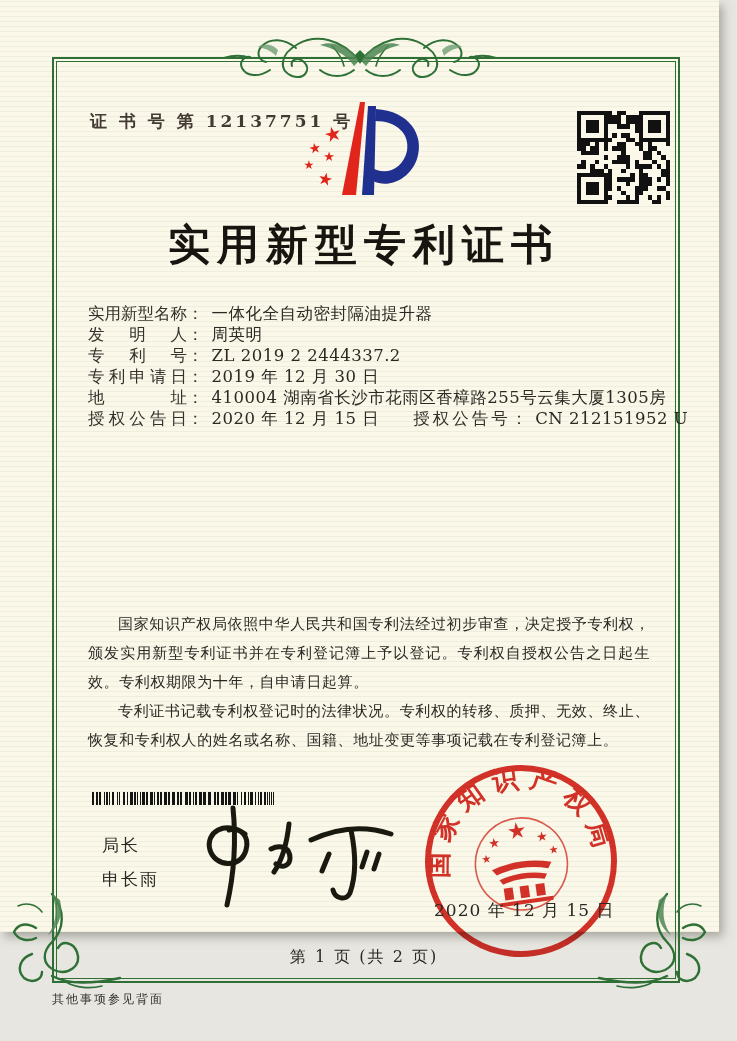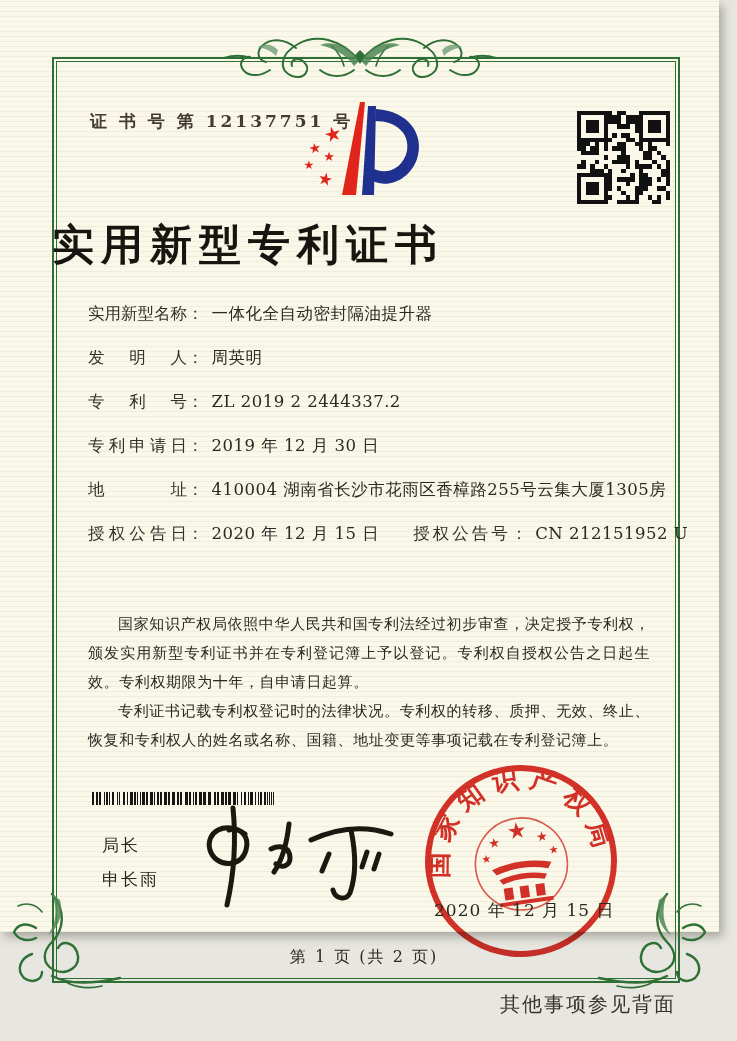--- a/index.html
+++ b/index.html
@@ -25,25 +25,25 @@
     border:1px solid #2f6e35;
   }
   .cert-no{
     position:absolute;left:90px;top:110px;
     font-size:17px;color:#433a33;letter-spacing:3px;font-weight:bold;
   }
   .logo{position:absolute;left:299px;top:97px;width:132px;height:104px;}
   .qr{position:absolute;left:577px;top:111px;width:93px;height:93px;}
   .doc-title{
     position:absolute;left:52px;top:217px;width:624px;
-    text-align:left;font-size:42px;font-weight:bold;color:#181511;
+    text-align:center;font-size:42px;font-weight:bold;color:#181511;
     letter-spacing:7px;
   }
   .fields{position:absolute;left:88px;top:303px;width:565px;}
-  .field-row{height:21px;margin-bottom:23px;font-size:16.5px;color:#2b2923;white-space:nowrap;}
+  .field-row{height:21px;font-size:16.5px;color:#2b2923;white-space:nowrap;}
   .flabel{display:inline-block;width:99px;text-align:justify;text-align-last:justify;color:#33312a;}
   .fcolon{display:inline-block;margin-right:8px;color:#33312a;}
   .fvalue{letter-spacing:0.5px;}
   .grant-gap{display:inline-block;width:34px;}
   .paragraphs{
     position:absolute;left:88px;top:610px;width:562px;
     font-size:15px;line-height:29px;color:#2b2923;text-align:justify;
     letter-spacing:0.6px;
   }
   .paragraphs p{margin:0;text-indent:2em;}
@@ -54,22 +54,22 @@
   .seal{position:absolute;left:420px;top:760px;width:202px;height:202px;mix-blend-mode:multiply;opacity:0.95;}
   .seal-date{
     position:absolute;left:434px;top:899px;width:200px;
     font-size:17px;color:#2a2822;letter-spacing:1px;z-index:3;
   }
   .page-no{
     position:absolute;left:52px;top:947px;width:624px;text-align:center;
     font-size:16px;color:#2b2923;letter-spacing:2px;z-index:4;
   }
   .back-note{
-    position:absolute;left:52px;top:991px;width:624px;text-align:right;
-    font-size:20px;color:#35332c;letter-spacing:2px;
+    position:absolute;left:52px;top:991px;width:624px;text-align:left;
+    font-size:12px;color:#35332c;letter-spacing:2px;
   }
   .ornament-top{position:absolute;left:50%;top:26px;transform:translateX(-50%);}
   .ornament-bl{position:absolute;left:6px;top:888px;}
   .ornament-br{position:absolute;left:593px;top:888px;transform:scaleX(-1);}
   svg text.star{font-family:"DejaVu Sans",sans-serif;}
 </style>
 </head>
 <body>
 
 <div class="paper">

